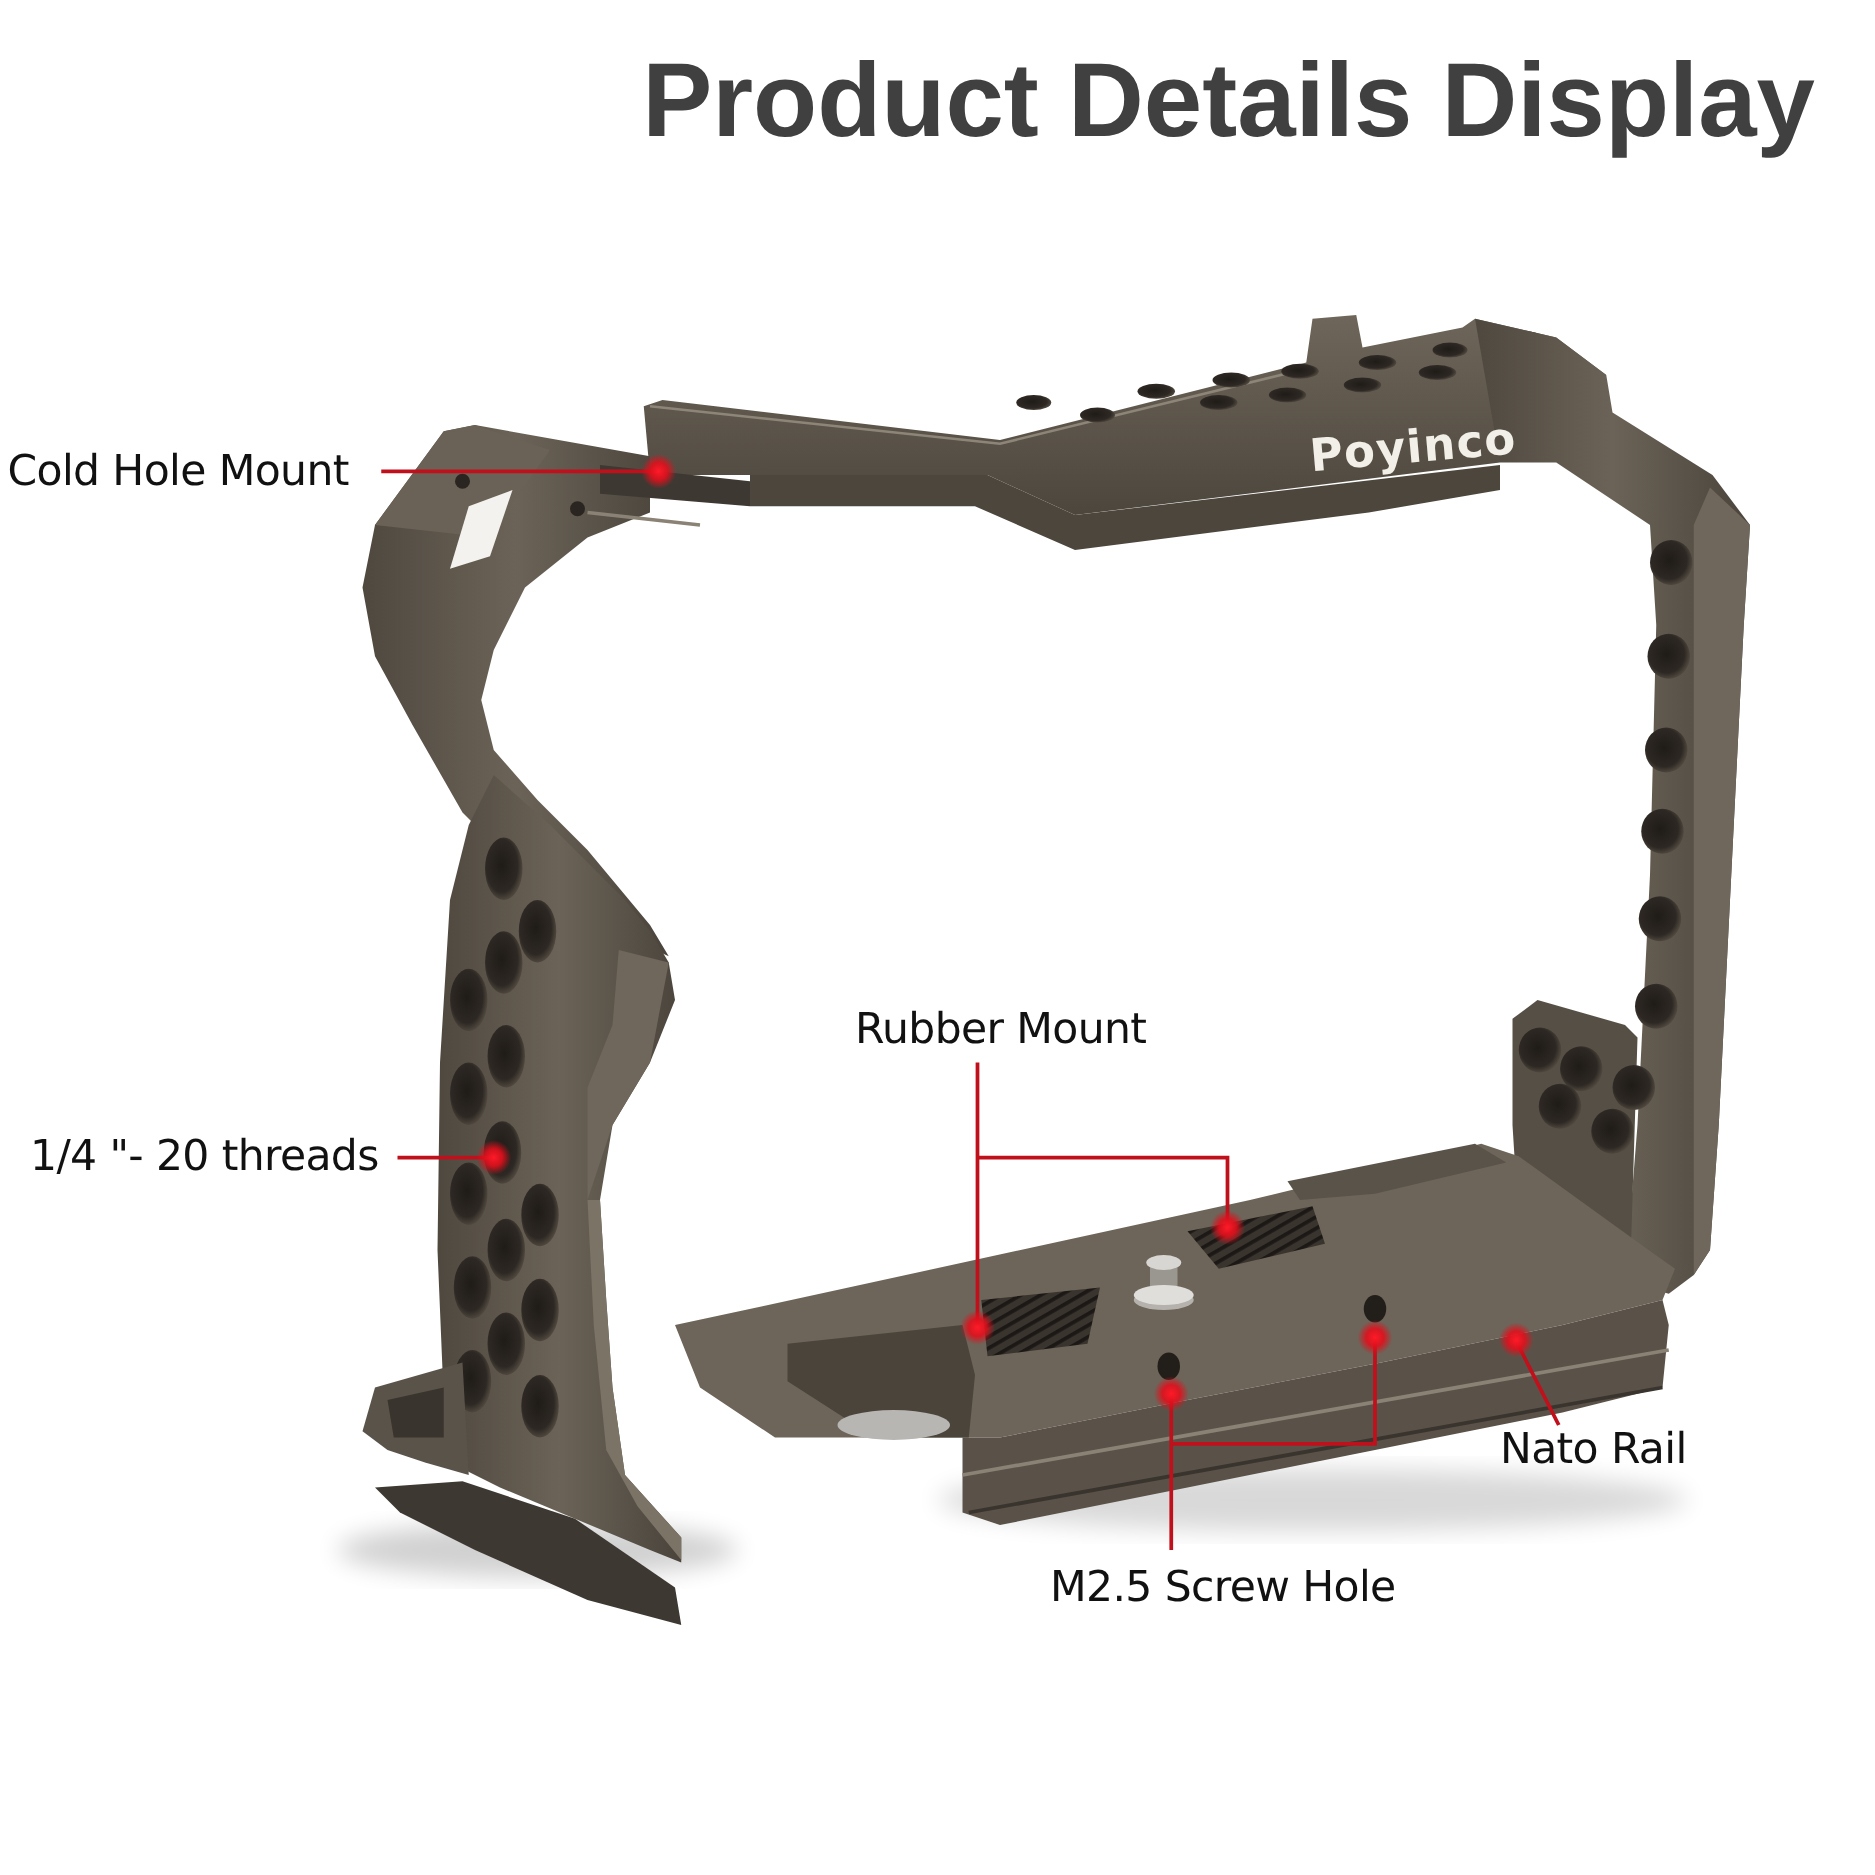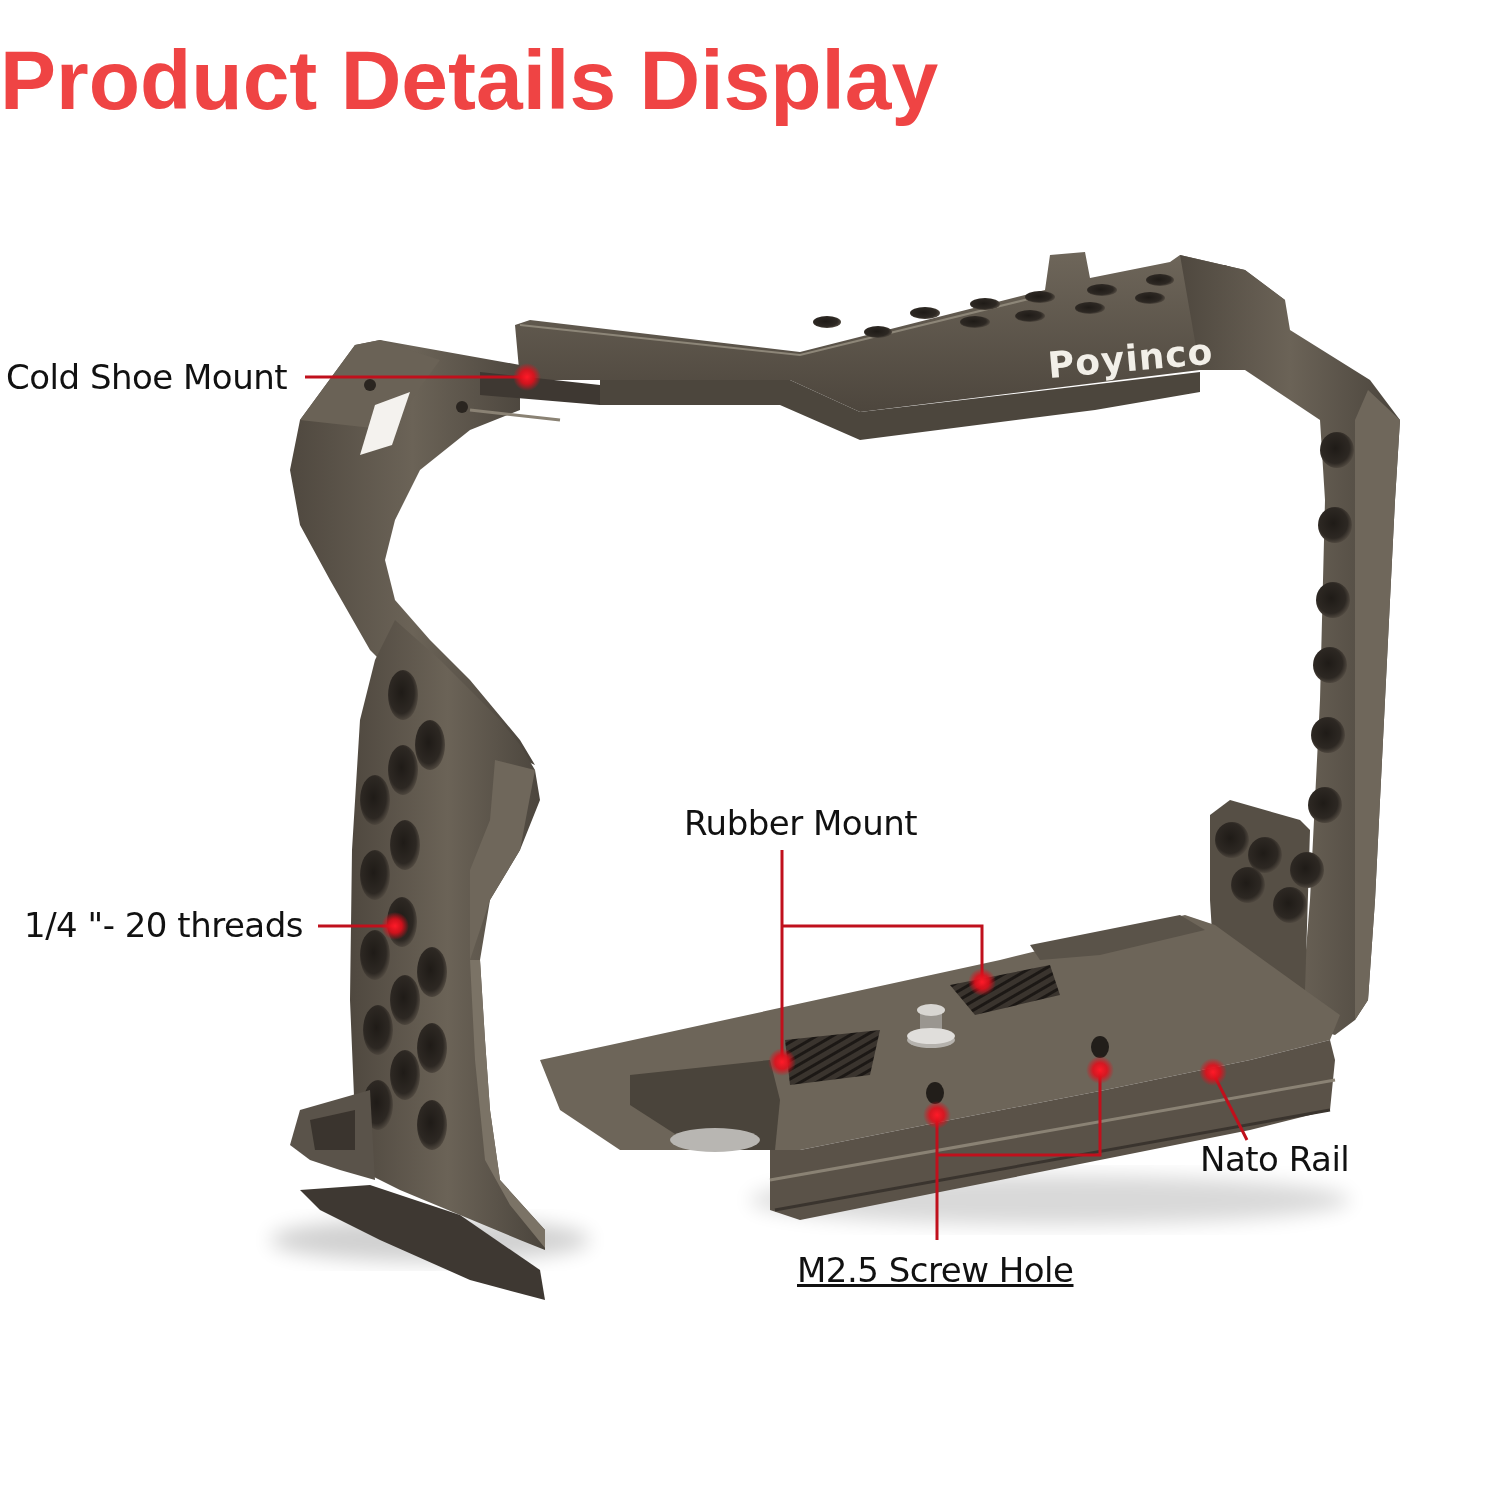--- a/index.html
+++ b/index.html
@@ -1,20 +1,20 @@
 <!DOCTYPE html>
 <html><head>
   <meta charset="utf-8">
   <style>
     html, body { margin: 0; padding: 0; background: #ffffff; }
     body { width: 1500px; height: 1500px; position: relative; overflow: hidden; font-family: "Liberation Sans", sans-serif; }
     .title {
-      position: absolute; left: 0; top: 38px; width: 1452px; text-align: left;
+      position: absolute; left: 0; top: 38px; width: 1452px; text-align: right;
       font-family: "Liberation Sans", sans-serif; font-weight: bold; font-size: 84px;
-      color: #ef4444; letter-spacing: 0px; line-height: 1;
+      color: #404040; letter-spacing: 0px; line-height: 1;
     }
     .stage { position: absolute; left: 0; top: 0; width: 1500px; height: 1500px; }
     .label {
       position: absolute; font-family: "DejaVu Sans", sans-serif; font-size: 34px;
       color: #111111; white-space: nowrap; line-height: 1; letter-spacing: -0.5px;
     }
     .brand {
       position: absolute; font-family: "DejaVu Sans", sans-serif; font-weight: bold;
       font-size: 36px; color: #f2efe8; transform: rotate(-5deg); transform-origin: left center;
       letter-spacing: 1px;
@@ -199,17 +199,17 @@
     <circle cx="782" cy="1062" r="14" fill="url(#glow)"></circle>
     <circle cx="982" cy="982" r="14" fill="url(#glow)"></circle>
     <circle cx="937" cy="1115" r="14" fill="url(#glow)"></circle>
     <circle cx="1100" cy="1070" r="14" fill="url(#glow)"></circle>
     <circle cx="1213" cy="1072" r="14" fill="url(#glow)"></circle>
   </g>
 </svg>
 
 <div class="brand" style="left:1048px; top:345px;">Poyinco</div>
 
-<div class="label" style="left:6px; top:360px;">Cold Shoe Mount</div>
+<div class="label" style="left:6px; top:360px;">Cold Hole Mount</div>
 <div class="label" style="left:24px; top:908px;">1/4 "- 20 threads</div>
 <div class="label" style="left:684px; top:806px;">Rubber Mount</div>
 <div class="label" style="left:1178px; top:1142px;margin-left:22px;">Nato Rail</div>
-<div class="label" style="left:797px; top:1253px;text-decoration:underline;">M2.5 Screw Hole</div>
+<div class="label" style="left:840px; top:1253px;">M2.5 Screw Hole</div>
 
 </body></html>

